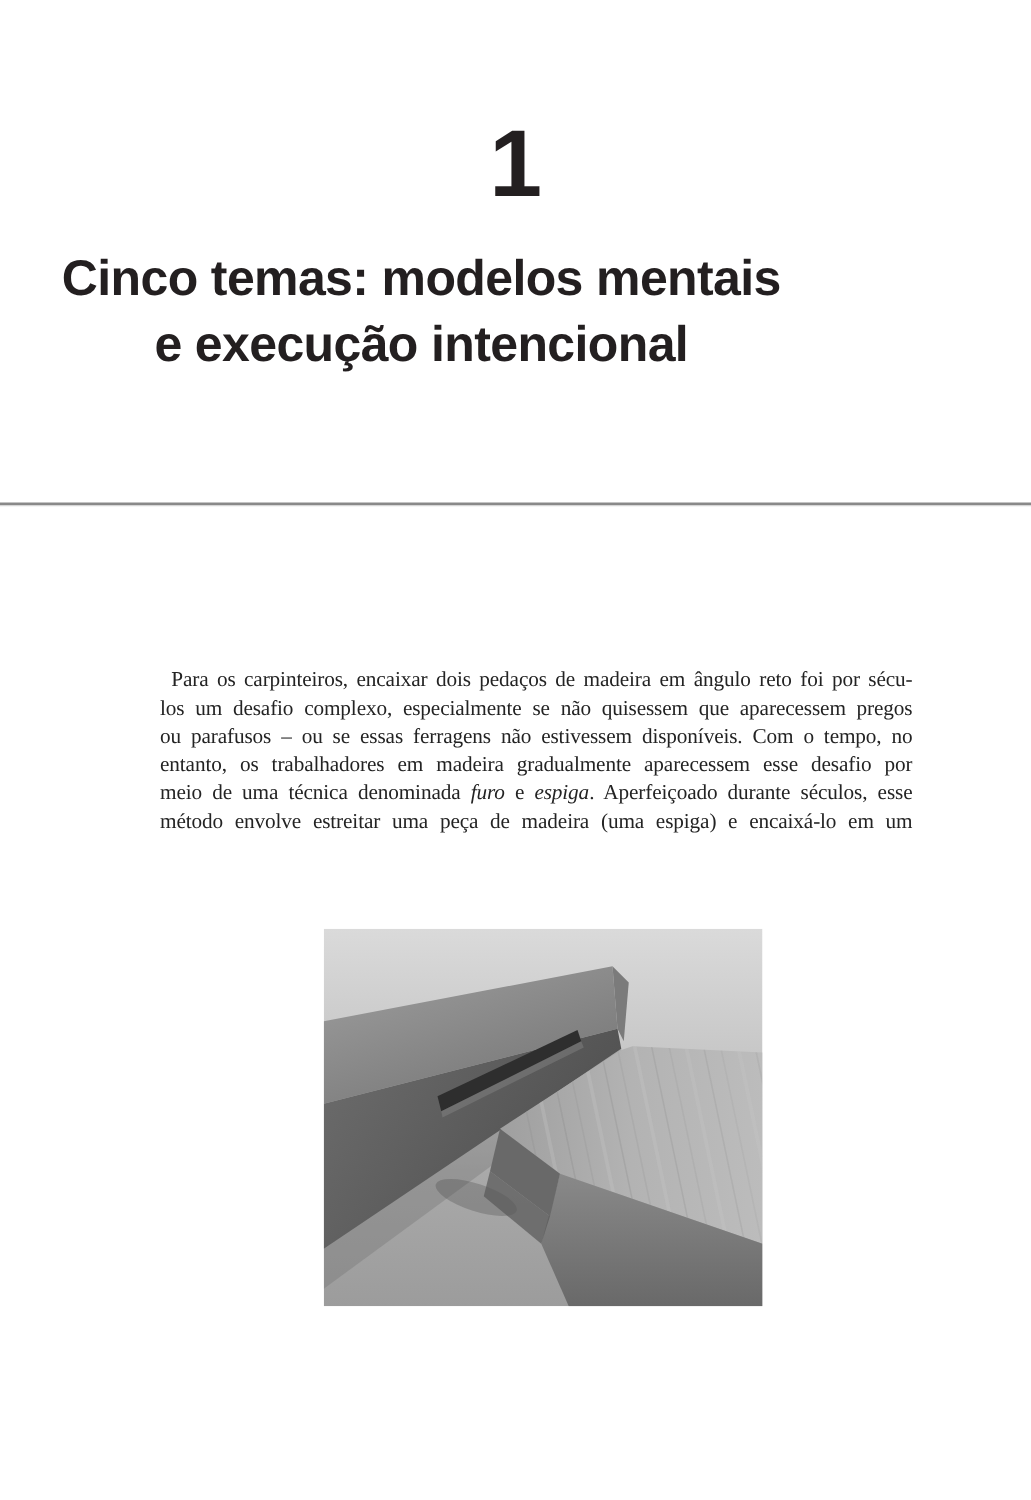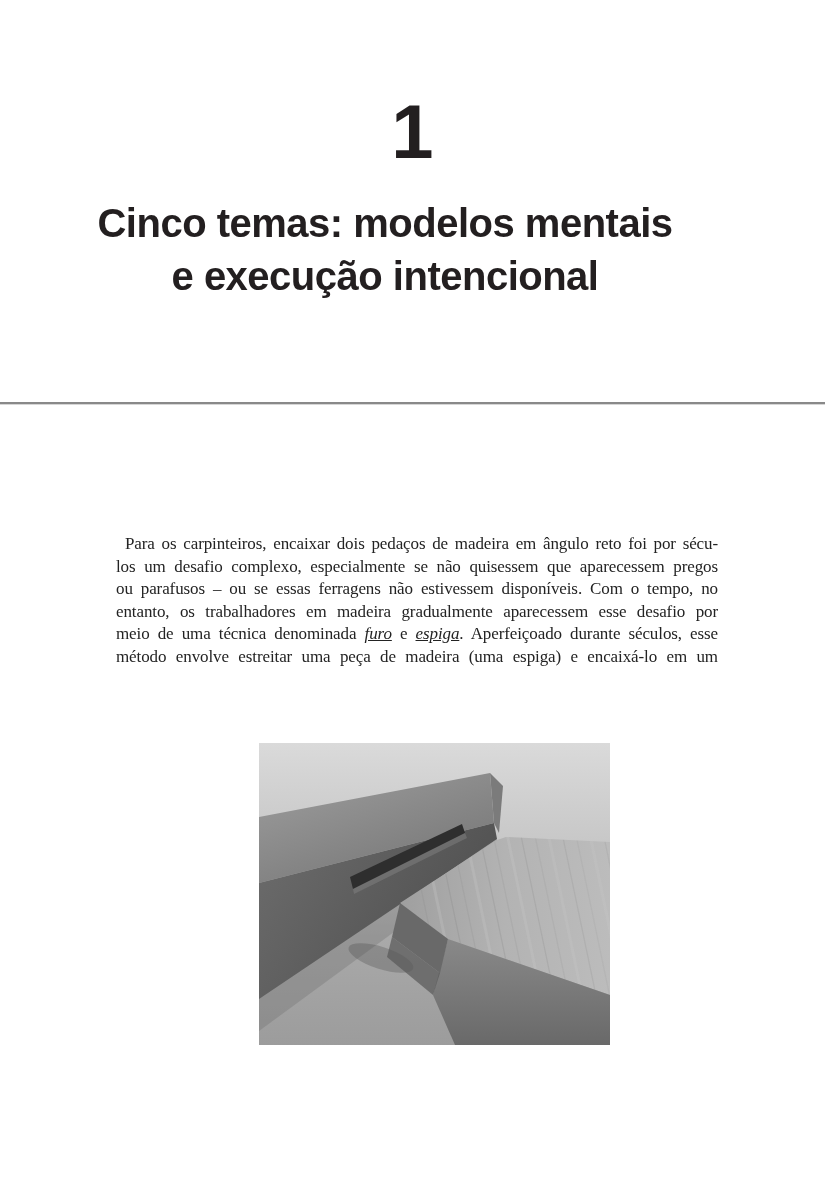--- a/index.html
+++ b/index.html
@@ -29,54 +29,53 @@
     left: 0;
     width: 674px;
     margin: 0;
     text-align: center;
     font-family: "Liberation Sans", sans-serif;
     font-weight: 700;
     font-size: 40px;
     line-height: 53px;
     letter-spacing: -0.5px;
     color: #231f20;
-    padding-left: 48px;
   }
   .chapter-title .title-line { display: block; }
   .rule {
     position: absolute;
     top: 402px;
     left: 0;
     width: 825px;
     height: 2px;
     background: #898989;
     border: 0;
     margin: 0;
     box-shadow: 0 1px 0 rgba(137,137,137,0.35);
   }
   .body-text {
     position: absolute;
     top: 533px;
-    left: 116px;
+    left: 128px;
     width: 602px;
     font-size: 17px;
     line-height: 22.5px;
     letter-spacing: -0.1px;
     color: #232323;
   }
   .body-text .line {
     height: 22.5px;
     overflow: hidden;
     white-space: nowrap;
     text-align: justify;
     text-align-last: justify;
   }
   .body-text .line.indent { text-indent: 9px; }
   .body-text .line.last { text-align-last: left; }
-  .body-text i { font-style: italic; text-decoration: underline; }
+  .body-text i { font-style: italic; }
   .joint-figure {
     position: absolute;
     top: 743px;
     left: 259px;
     width: 351px;
     height: 302px;
     margin: 0;
   }
   .joint-figure svg { display: block; }
 </style>

